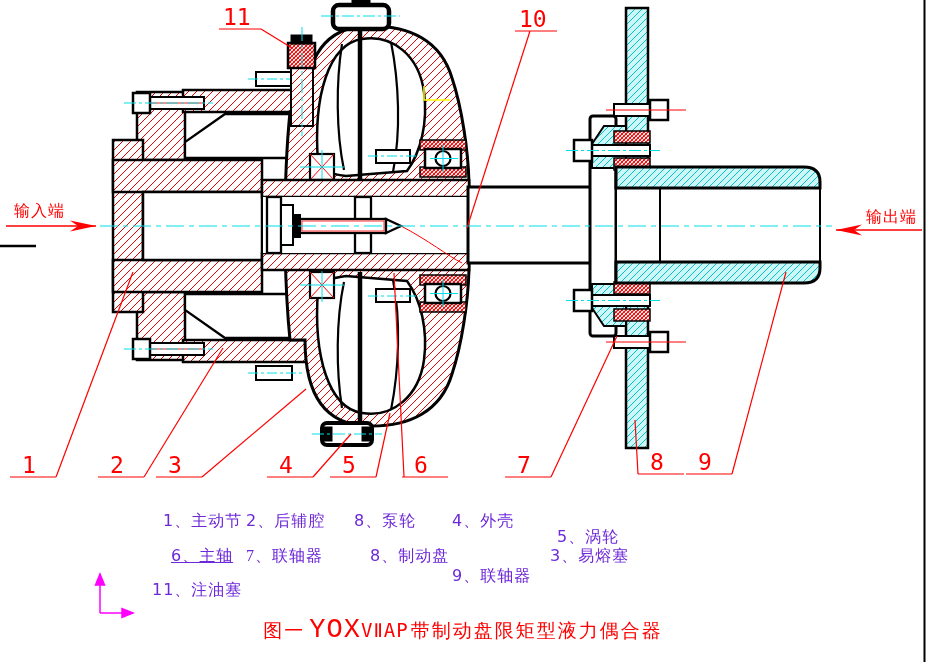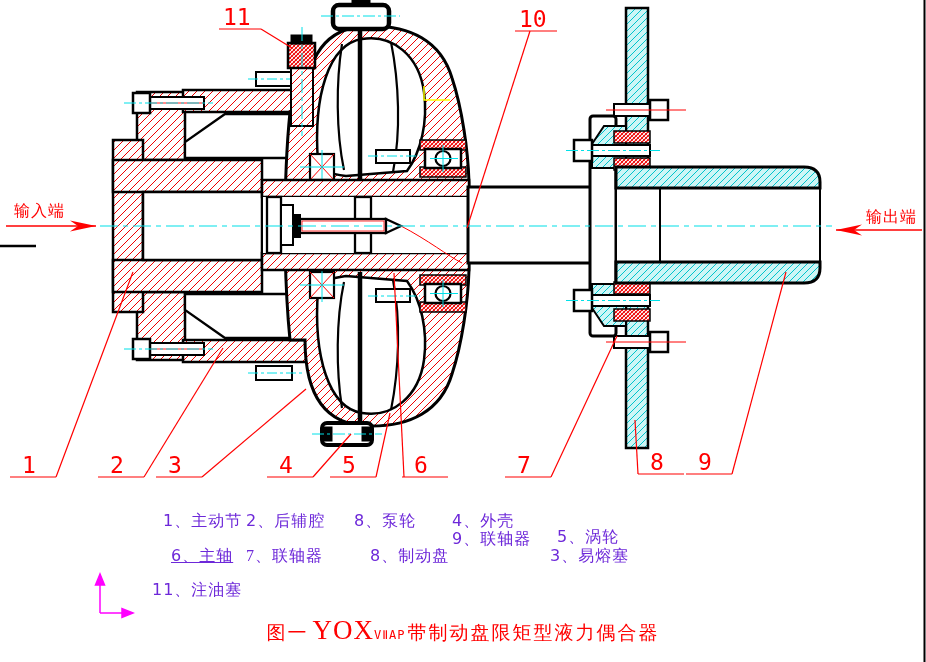--- a/index.html
+++ b/index.html
@@ -3,22 +3,22 @@
 <meta charset="utf-8">
 <style>
   html,body{margin:0;padding:0;background:#fff;}
   #stage{position:relative;width:926px;height:662px;background:#ffffff;overflow:hidden;
          font-family:"DejaVu Sans",sans-serif;}
   #stage svg{position:absolute;left:0;top:0;}
   .lg{position:absolute;color:#6d28d9;font-size:16px;letter-spacing:1px;white-space:nowrap;
       font-family:"DejaVu Sans",sans-serif;}
   #title-row{position:absolute;left:0;top:615px;width:100%;text-align:center;color:#f00;white-space:nowrap;}
   #title-row .hz{font-size:19px;letter-spacing:2px;}
-  #title-row .model{font-size:27px;font-family:Liberation Serif, serif;letter-spacing:1px;margin-left:4px;text-align:center;}
-  #title-row .variant{font-size:12px;font-family:"DejaVu Sans Mono",monospace;letter-spacing:1px;margin-right:2px;}
+  #title-row .model{font-size:27px;font-family:Liberation Mono, monospace;letter-spacing:1px;margin-left:4px;text-align:center;}
+  #title-row .variant{font-size:19px;font-family:"DejaVu Sans Mono",monospace;letter-spacing:1px;margin-right:2px;}
   text.callout{font-family:"DejaVu Sans Mono",monospace;font-size:23px;fill:#f00;}
   text.iolabel{font-family:"DejaVu Sans",sans-serif;font-size:16px;fill:#f00;letter-spacing:1px;}
 </style>
 </head>
 <body>
 
 <div id="stage">
 
 <svg width="926" height="662" viewBox="0 0 926 662">
   <defs>
@@ -265,21 +265,21 @@
 
 <div>
   <span class="lg" style="left:163px;top:511px;">1、主动节</span>
   <span class="lg" style="left:246px;top:511px;">2、后辅腔</span>
   <span class="lg" style="left:354px;top:511px;">8、泵轮</span>
   <span class="lg" style="left:452px;top:511px;">4、外壳</span>
   <span class="lg" style="left:557px;top:511px;margin-top:16px;">5、涡轮</span>
   <span class="lg" style="left:171px;top:546px;text-decoration:underline;">6、主轴</span>
   <span class="lg" style="left:246px;top:546px;font-family:Liberation Serif, serif;">7、联轴器</span>
   <span class="lg" style="left:370px;top:546px;">8、制动盘</span>
-  <span class="lg" style="left:452px;top:529px;text-align:center;">9、联轴器</span>
+  <span class="lg" style="left:452px;top:566px;text-align:center;">9、联轴器</span>
   <span class="lg" style="left:550px;top:546px;">3、易熔塞</span>
   <span class="lg" style="left:152px;top:580px;">11、注油塞</span>
 </div>
 
 <div id="title-row">
   <span class="hz">图一</span><span class="model">YOX</span><span class="variant">VⅡAP</span><span class="hz">带制动盘限矩型液力偶合器</span>
 </div>
 
 </div>
 

